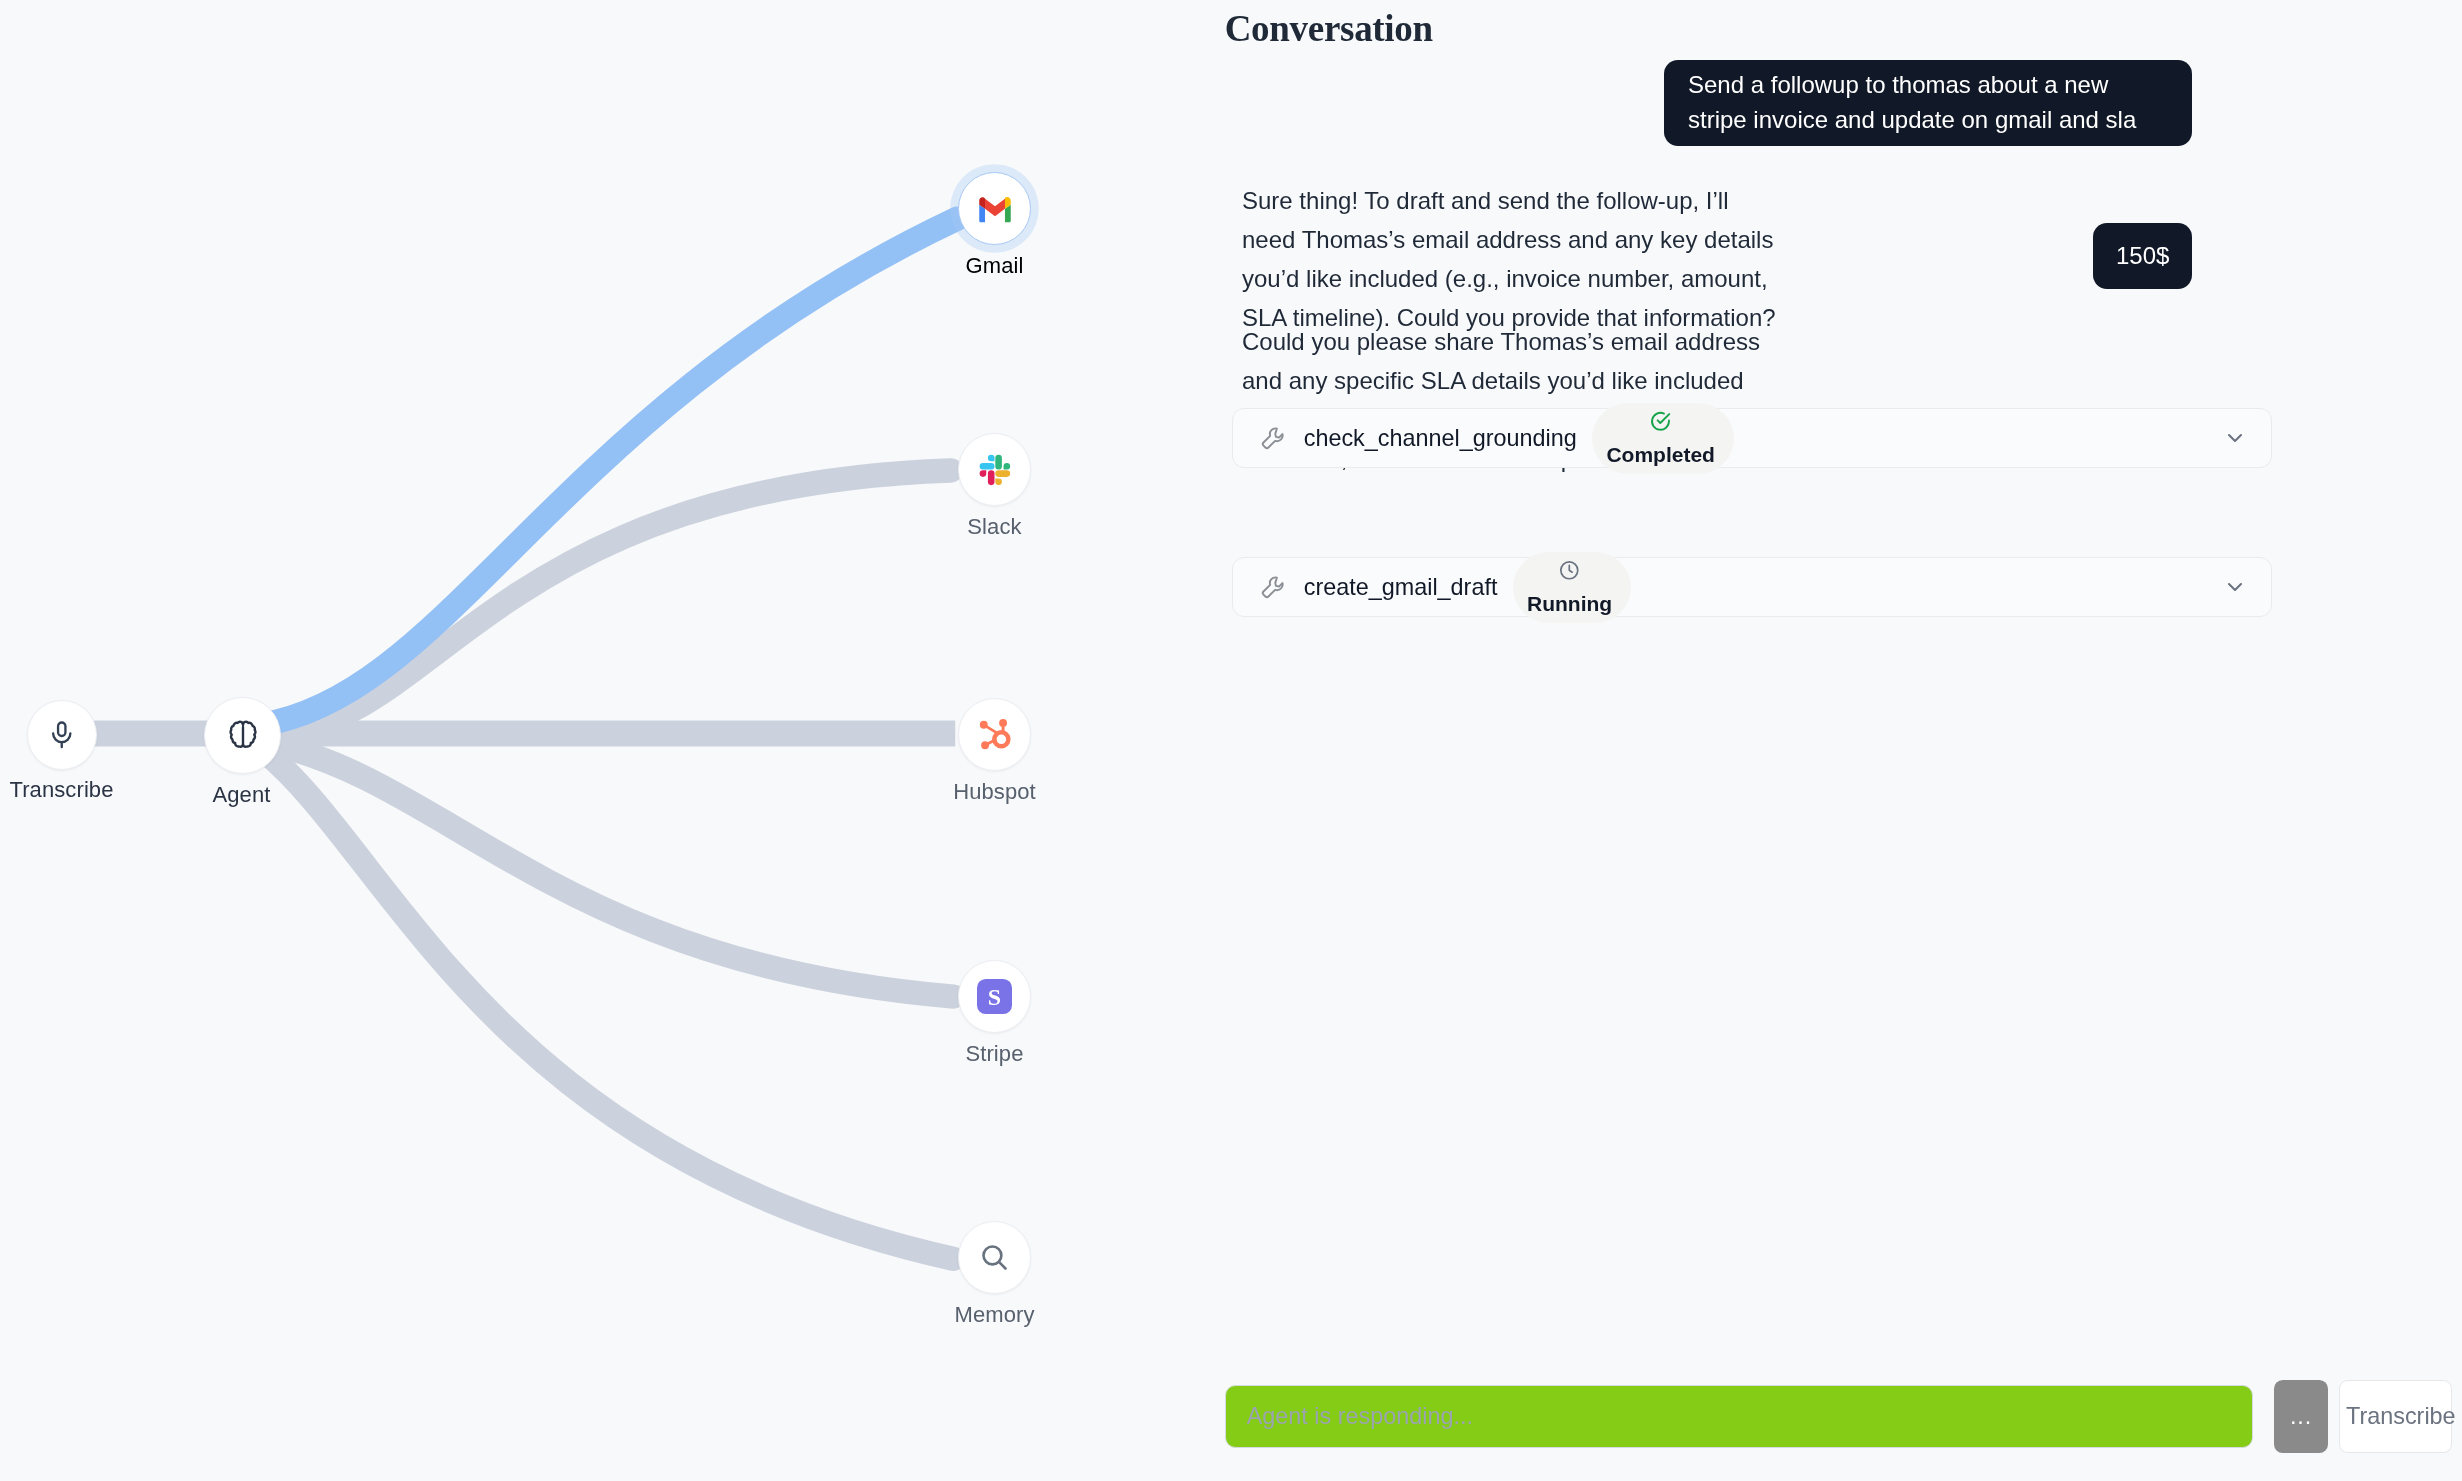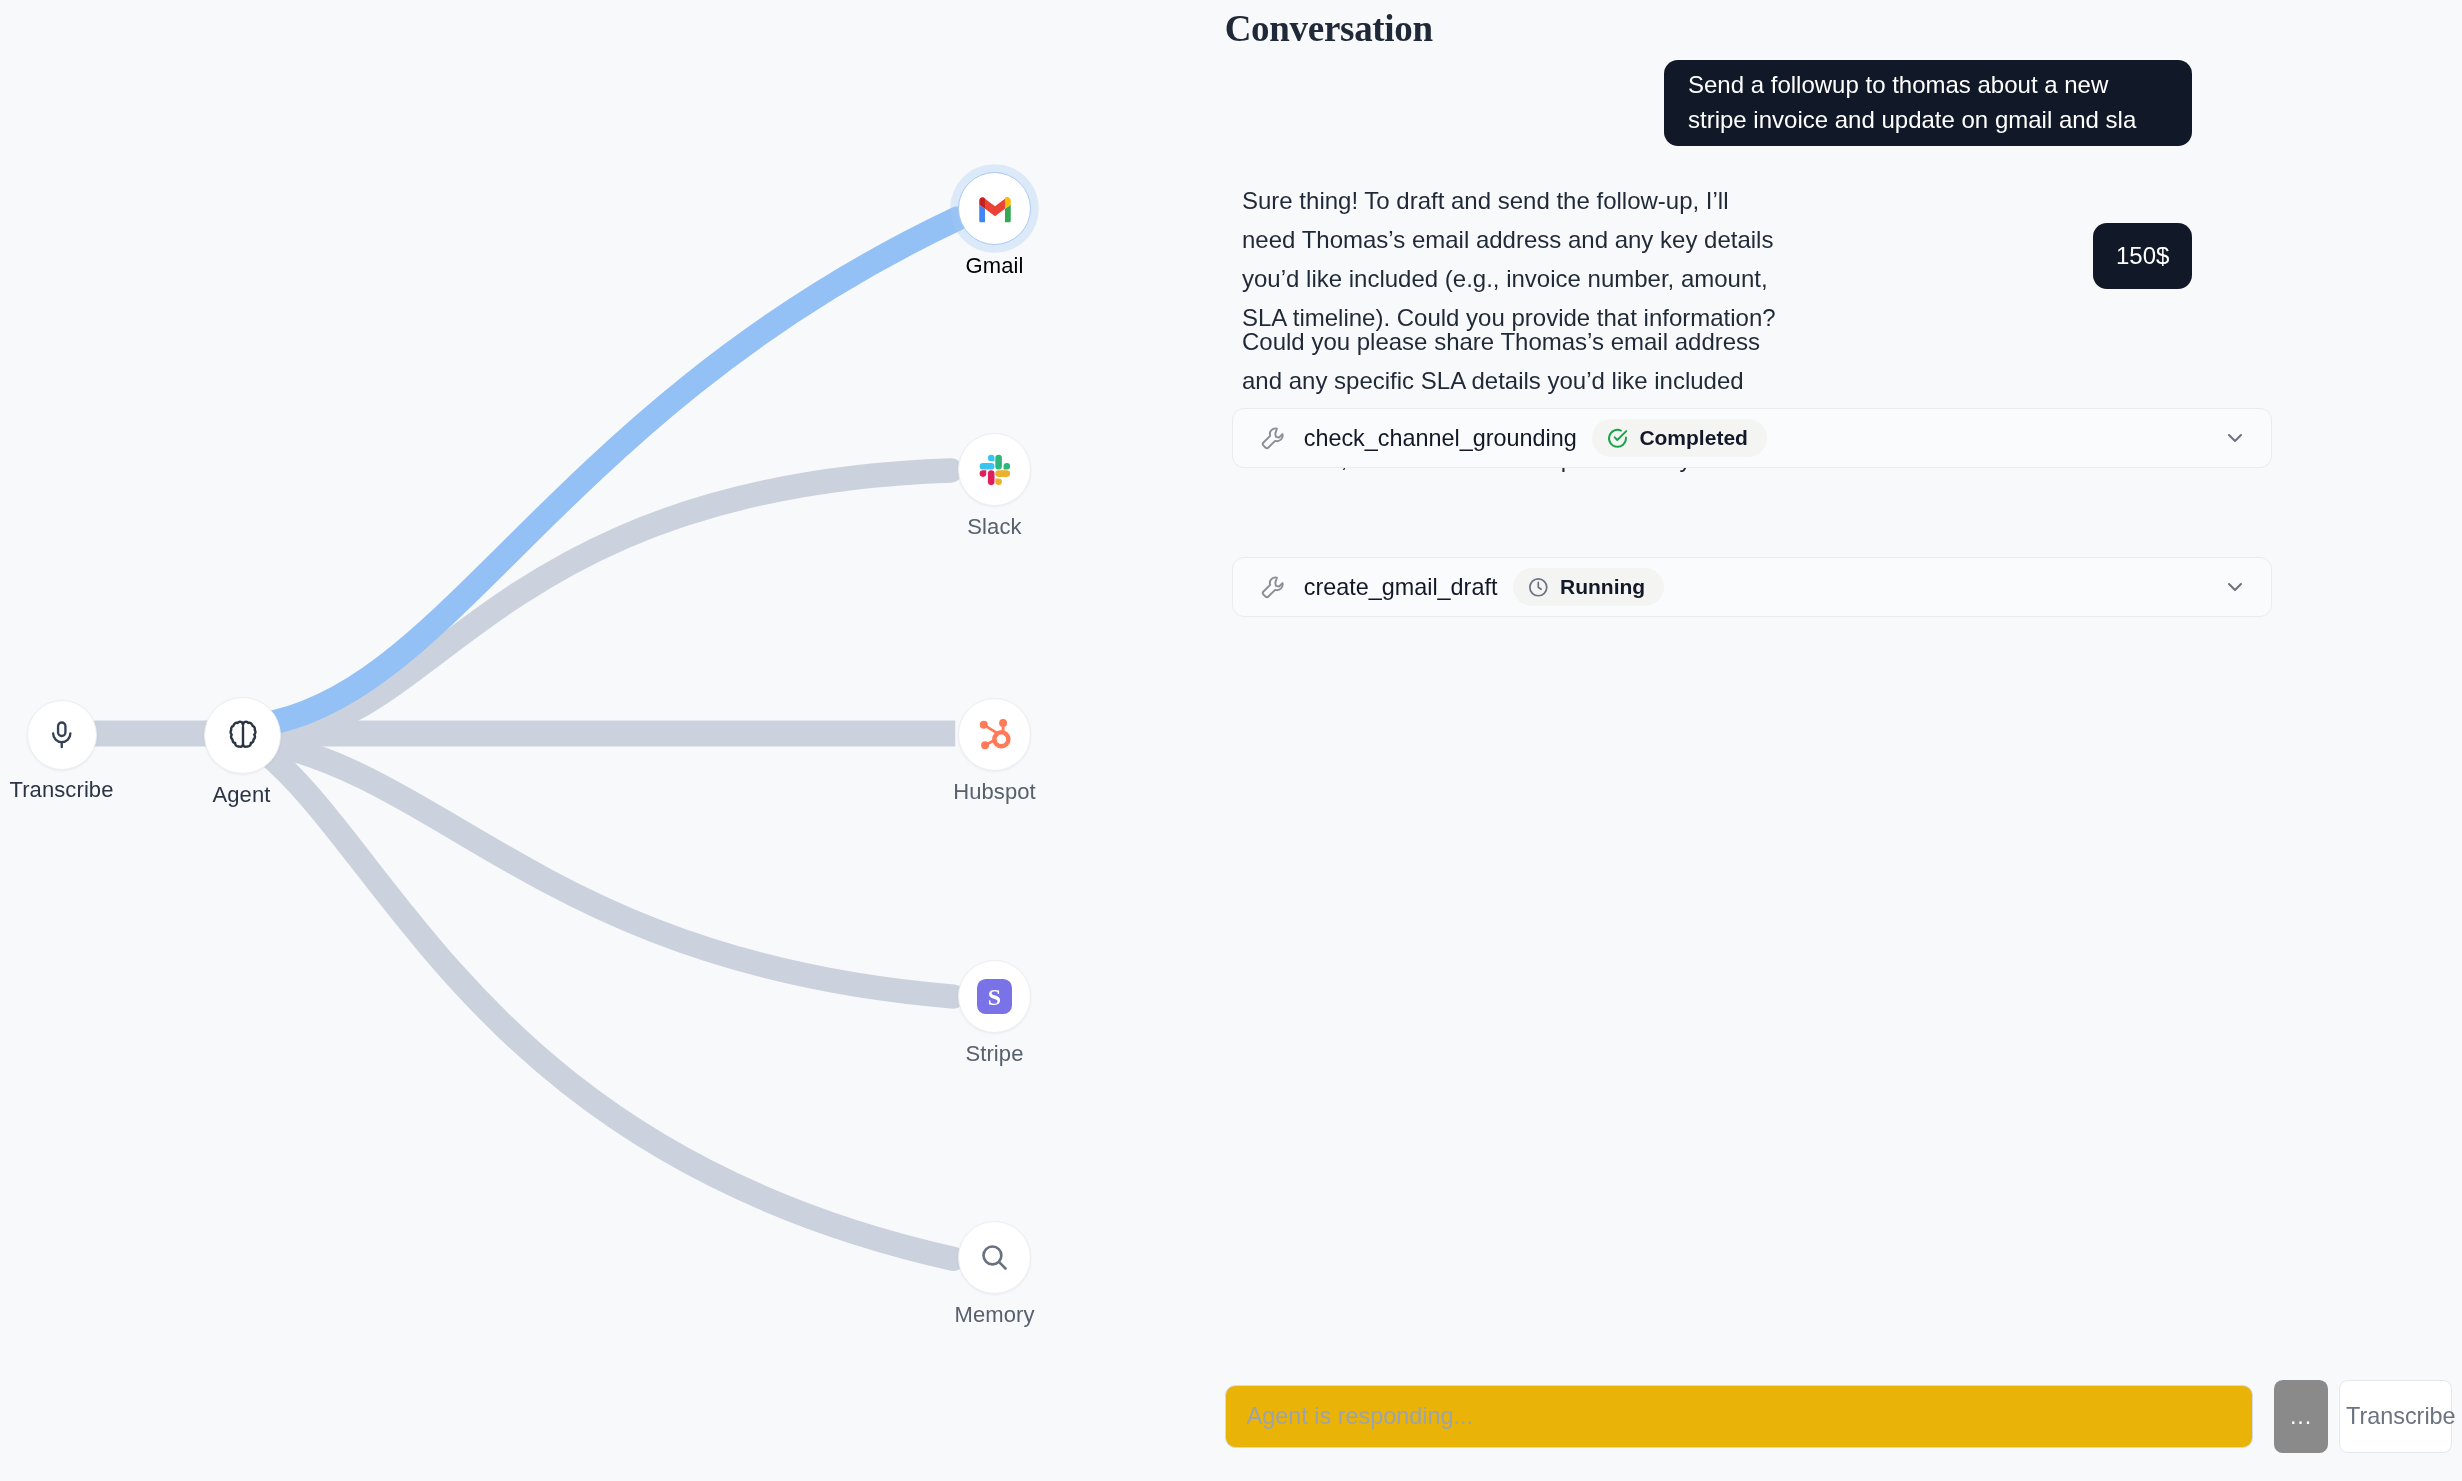--- a/index.html
+++ b/index.html
@@ -134,20 +134,21 @@
   }
   .tool-badge {
     display: flex;
     align-items: center;
     gap: 10.4px;
     background: #f4f4f3;
     border-radius: 867px;
     padding: 7px 19px 7px 14px;
     margin-left: 15.6px;
     white-space: nowrap;
+    flex-direction: column;
   }
   .tool-badge .badge-label {
     font-size: 21px;
     color: #111827;
     font-weight: 600;
   }
   .tool-chevron {
     margin-left: auto;
     width: 26px; height: 26px;
     display: flex; align-items: center; justify-content: center;
@@ -163,21 +164,21 @@
     display: flex;
     align-items: center;
   }
   #composer-input {
     position: absolute;
     left: 8.7px;
     top: 31px;
     width: 1028px;
     height: 63px;
     box-sizing: border-box;
-    background: #eab308;
+    background: #84cc16;
     border: 1.3px solid #d6dbe2;
     border-radius: 10.4px;
     font-family: "Liberation Sans", sans-serif;
     font-size: 23.4px;
     color: #111827;
     padding: 0 21px;
     outline: none;
   }
   #composer-input::placeholder {
     color: #9aa3af;

